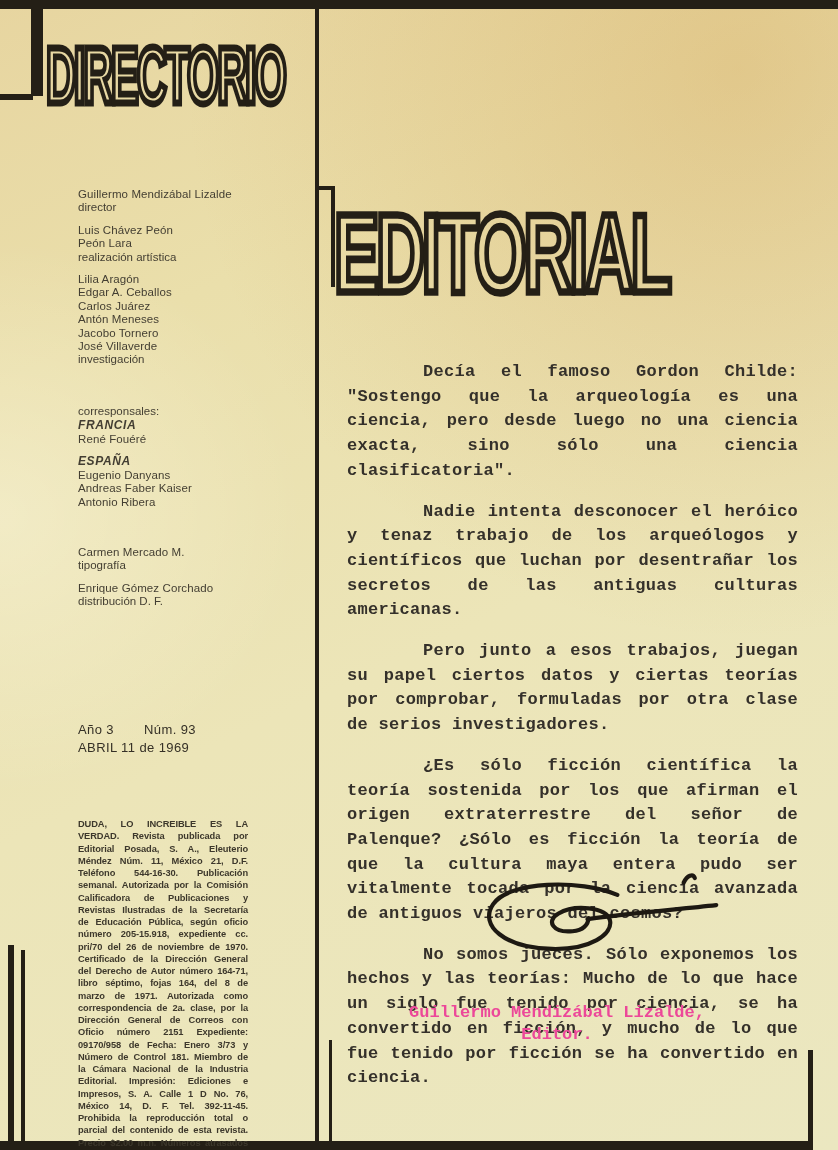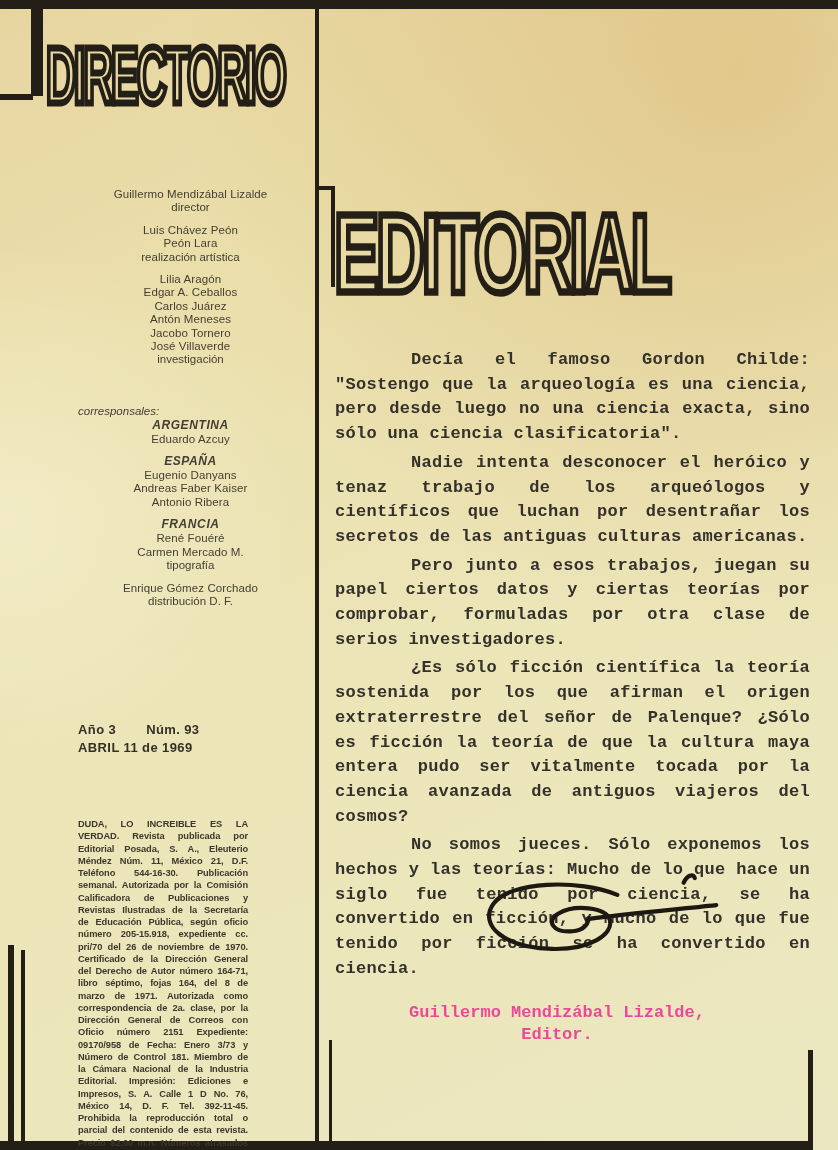--- a/index.html
+++ b/index.html
@@ -21,41 +21,41 @@
     -webkit-text-stroke:5px #241f16;
     transform-origin:left top;line-height:1;
   }
   #directorio-title{left:46px;top:36px;font-size:57px;letter-spacing:-3px;transform:scale(0.73,1.39);}
   #editorial-title{left:334px;top:200px;font-size:80px;letter-spacing:-4px;-webkit-text-stroke:5.5px #241f16;transform:scale(0.85,1.38);}
 
   
   .leftcol-block{position:absolute;left:78px;width:225px;color:#433e32;}
   .person-line{font-size:11.5px;line-height:13.4px;letter-spacing:0.1px;}
   .role-line{font-size:11.5px;line-height:13.4px;}
-  .group{margin-bottom:9px;text-align:center;}
+  .group{margin-bottom:9px;}
   .country-line{font-size:12px;line-height:13.8px;font-style:italic;font-weight:bold;letter-spacing:0.6px;}
-  .corr-label{font-size:11.5px;line-height:14px;font-style:italic;margin-bottom:1px;}
+  .corr-label{font-size:11.5px;line-height:14px;margin-bottom:1px;}
 
-  #issue-block{top:721px;font-weight:bold;color:#353026;font-size:13px;line-height:17.5px;letter-spacing:0.4px;}
+  #issue-block{top:721px;font-weight:normal;color:#353026;font-size:13px;line-height:17.5px;letter-spacing:0.4px;}
   #issue-block .issue-row span{display:inline-block;}
   #issue-block .num{margin-left:30px;}
 
   #legal-block{
     top:818px;width:170px;font-size:9.3px;line-height:12.25px;font-weight:bold;
     color:#3d382c;text-align:justify;letter-spacing:-0.1px;word-spacing:1px;
   }
 
   
   #editorial-body{
     left:331px;top:344px;width:483px;
     font-family:"Liberation Mono","DejaVu Sans Mono",monospace;
     font-weight:bold;font-size:17px;line-height:24.7px;letter-spacing:0.3px;
     color:#34302a;text-align:justify;
   }
-  #editorial-body p{margin:4px;text-indent:76px;}
+  #editorial-body p{margin:16px;text-indent:76px;}
 
   #signoff{
     left:392px;top:1002px;width:330px;text-align:center;
     font-family:"Liberation Mono","DejaVu Sans Mono",monospace;
     font-weight:bold;font-size:17px;line-height:22px;color:#ec4899;
   }
 
   #signature{left:440px;top:866px;width:280px;height:95px;}
 
   
@@ -106,32 +106,28 @@
     <div class="person-line">Antón Meneses</div>
     <div class="person-line">Jacobo Tornero</div>
     <div class="person-line">José Villaverde</div>
     <div class="role-line">investigación</div>
   </div>
 </div>
 
 <div class="leftcol-block" id="correspondents-block" style="top:404px">
   <div class="corr-label">corresponsales:</div>
   <div class="group">
-    <div class="country-line">ARGENTINA</div>
-    <div class="person-line">Eduardo Azcuy</div>
+    <div class="country-line">FRANCIA</div>
+    <div class="person-line">René Fouéré</div>
   </div>
   <div class="group">
     <div class="country-line">ESPAÑA</div>
     <div class="person-line">Eugenio Danyans</div>
     <div class="person-line">Andreas Faber Kaiser</div>
     <div class="person-line">Antonio Ribera</div>
-  </div>
-  <div class="group">
-    <div class="country-line">FRANCIA</div>
-    <div class="person-line">René Fouéré</div>
   </div>
 </div>
 
 <div class="leftcol-block" id="production-block" style="top:546px">
   <div class="group">
     <div class="person-line">Carmen Mercado M.</div>
     <div class="role-line">tipografía</div>
   </div>
   <div class="group">
     <div class="person-line">Enrique Gómez Corchado</div>

